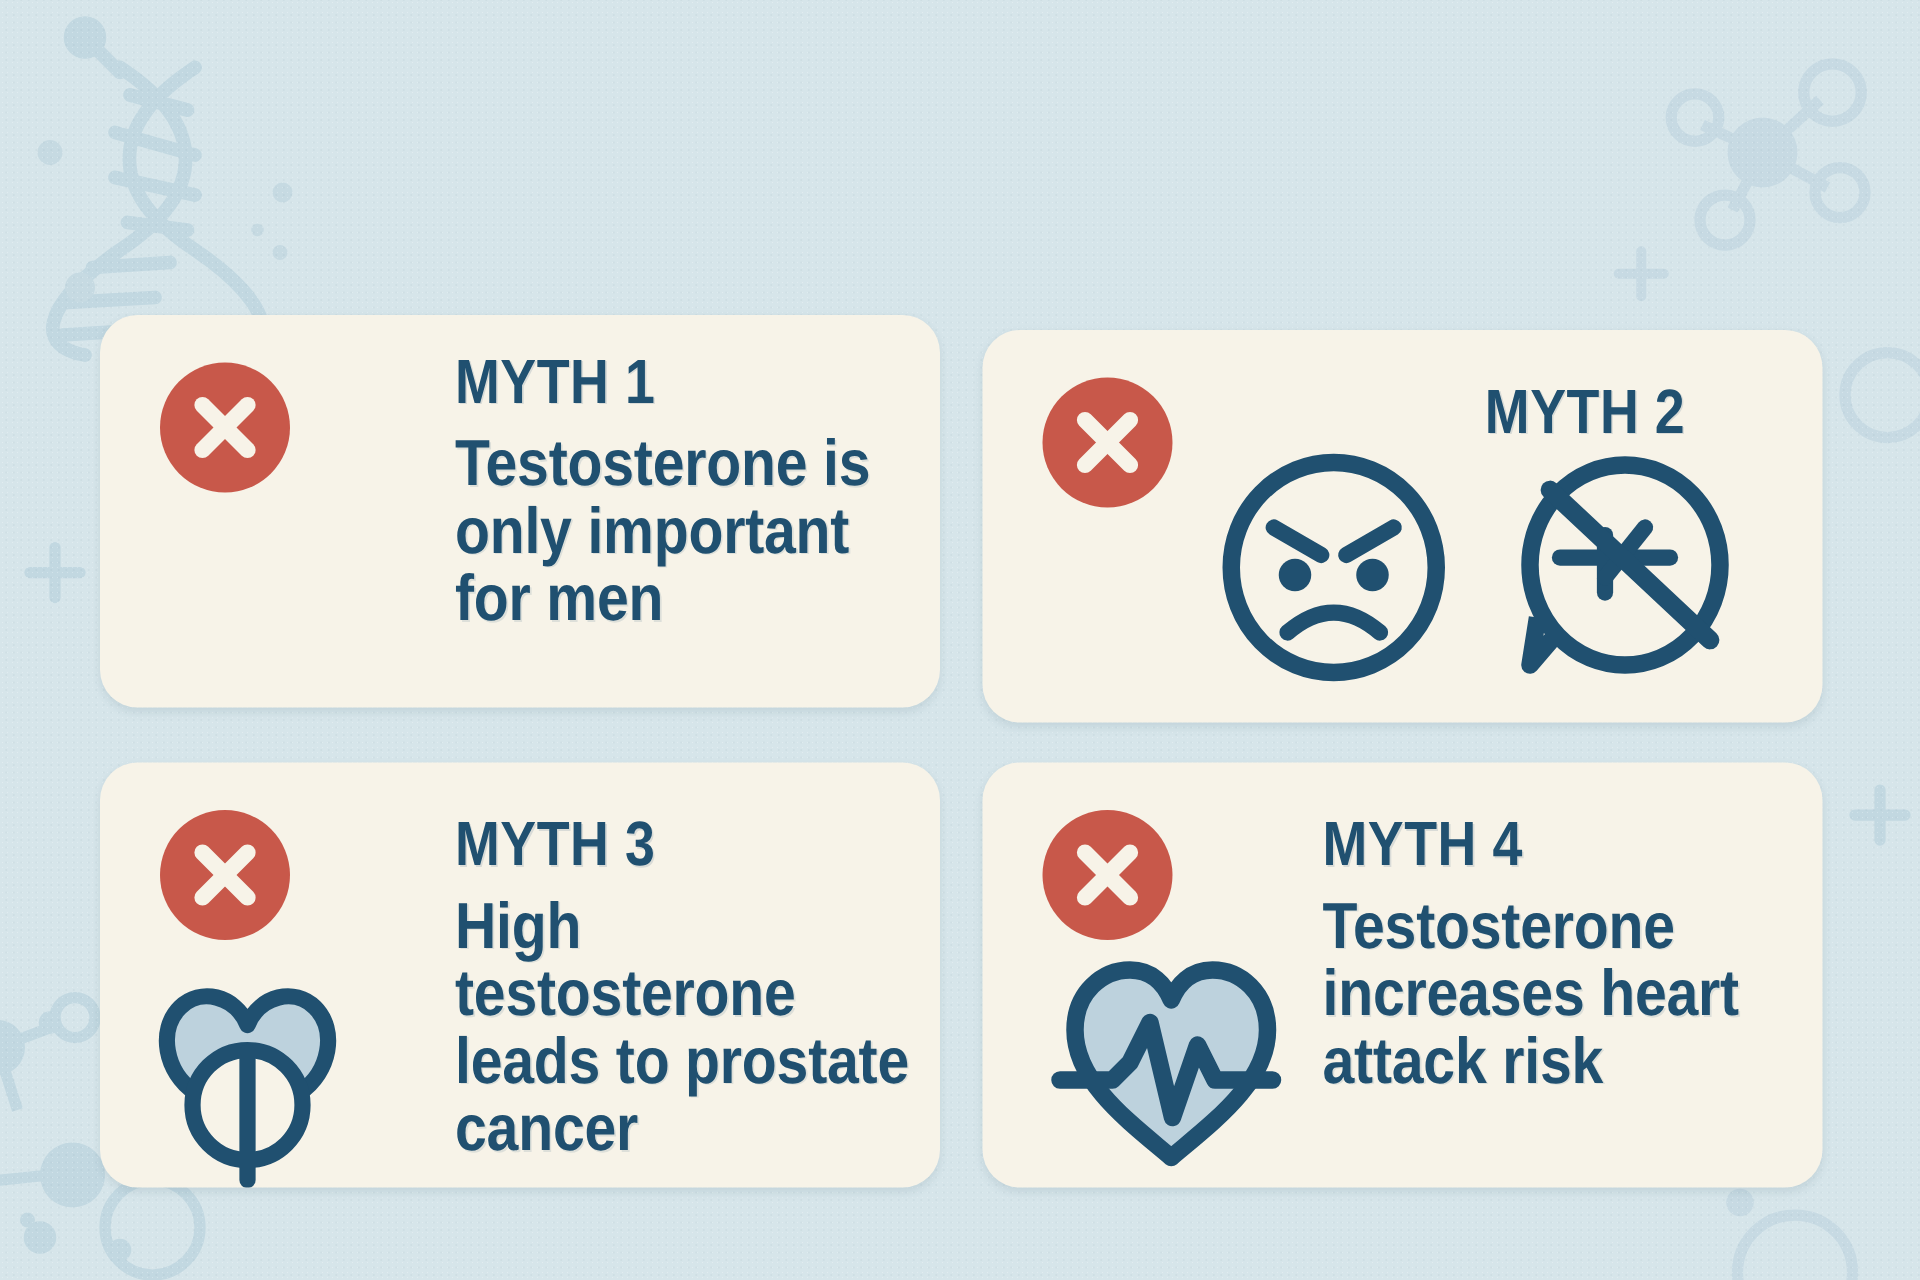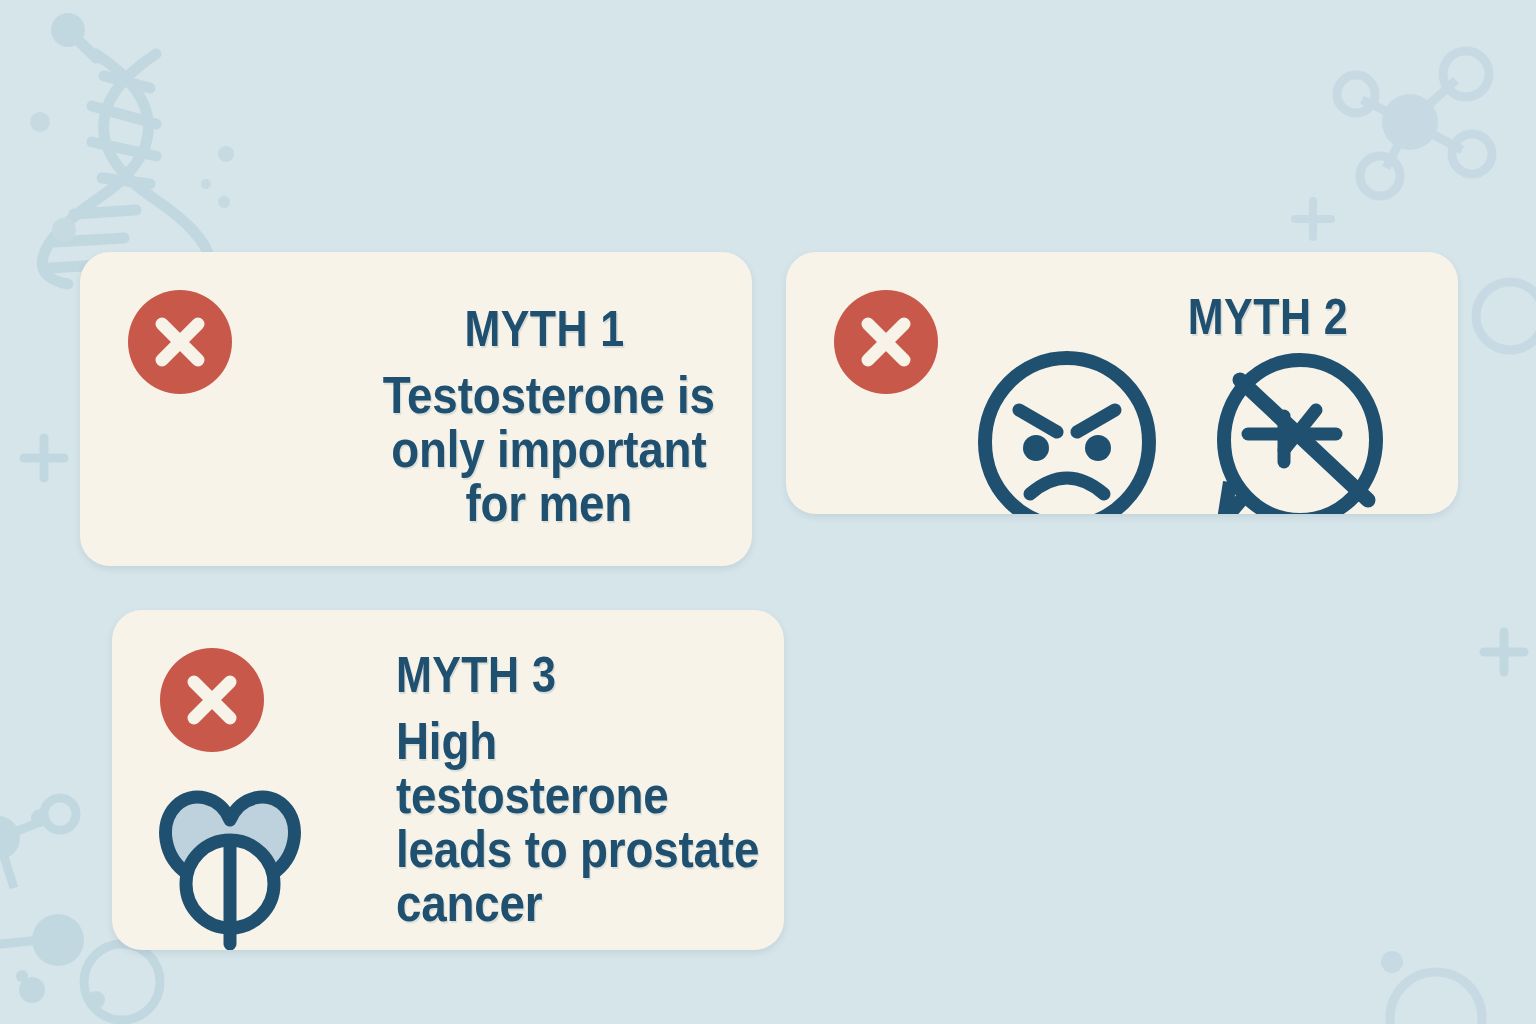--- a/index.html
+++ b/index.html
@@ -60,22 +60,22 @@
 
   
   .card {
     position:absolute;
     background:#f7f3e8;
     border-radius:30px;
     box-shadow:0 3px 7px rgba(60,90,110,.12);
     overflow:hidden;
   }
   #card-1 { left:80px;  top:252px; width:672px; height:314px; }
-  #card-2 { left:786px; top:252px; width:672px; height:262px; }
-  #card-3 { left:80px;  top:610px; width:672px; height:340px;margin-left:32px; }
+  #card-2 { left:786px; top:264px; width:672px; height:314px; }
+  #card-3 { left:80px;  top:610px; width:672px; height:340px; }
   #card-4 { left:786px; top:610px; width:672px; height:340px; }
 
   
   .x-badge {
     position:absolute;
     width:104px; height:104px;
     border-radius:50%;
     background:#c8584a;
     display:flex; align-items:center; justify-content:center;
   }
@@ -110,21 +110,21 @@
     font-weight:700;
     font-size:52px;
     line-height:1.04;
     letter-spacing:-.2px;
     transform:scaleX(.88);
     transform-origin:left top;
     margin-top:14px;
     text-shadow:1.5px 1.5px 0 rgba(32,80,112,.12);
   }
 
-  #card-1 .card-text { left:284px; top:52px; width:420px;text-align:center; }
+  #card-1 .card-text { left:284px; top:28px; width:420px; }
   #card-2 .card-text { left:272px; top:40px; width:420px; text-align:center; }
   #card-2 .myth-label { transform-origin:center center; }
   #card-3 .card-text { left:284px; top:40px; width:420px; }
   #card-4 .card-text { left:272px; top:40px; width:420px; }
 
   #card-2 .myth-label { display:block; text-align:center; }
 </style>
 </head>
 <body>
 
@@ -331,14 +331,43 @@
         <line x1="90" y1="70" x2="90" y2="172" stroke="#205070" stroke-width="13" stroke-linecap="round"></line>
       </svg>
     </div>
 
     <div class="card-text">
       <div class="myth-label">MYTH 3</div>
       <div class="myth-body">High testosterone leads to prostate cancer</div>
     </div>
   </div>
 
+  <div class="card" id="card-4">
+
+    <div class="x-badge">
+      <svg width="62" height="62" viewBox="0 0 62 62">
+        <g stroke="#f7f3e8" stroke-width="13" stroke-linecap="round">
+          <line x1="13" y1="13" x2="49" y2="49"></line>
+          <line x1="49" y1="13" x2="13" y2="49"></line>
+        </g>
+      </svg>
+    </div>
+
+    <div class="card-icon" style="left:56px; top:152px;">
+      <svg width="190" height="175" viewBox="0 0 190 175">
+        <path d="M95 164
+                 C 62 136, 18 104, 18 62
+                 C 18 32, 40 14, 62 14
+                 C 80 14, 90 26, 95 38
+                 C 100 26, 110 14, 128 14
+                 C 150 14, 172 32, 172 62
+                 C 172 104, 128 136, 95 164 Z" fill="#bdd2dd" stroke="#205070" stroke-width="14" stroke-linejoin="round"></path>
+        <polyline points="6,102 48,102 62,88 78,56 96,132 116,74 130,102 176,102" fill="none" stroke="#205070" stroke-width="14" stroke-linecap="round" stroke-linejoin="round"></polyline>
+      </svg>
+    </div>
+
+    <div class="card-text">
+      <div class="myth-label">MYTH 4</div>
+      <div class="myth-body">Testosterone increases heart attack risk</div>
+    </div>
+  </div>
 
 </div>
 
 </body></html>

